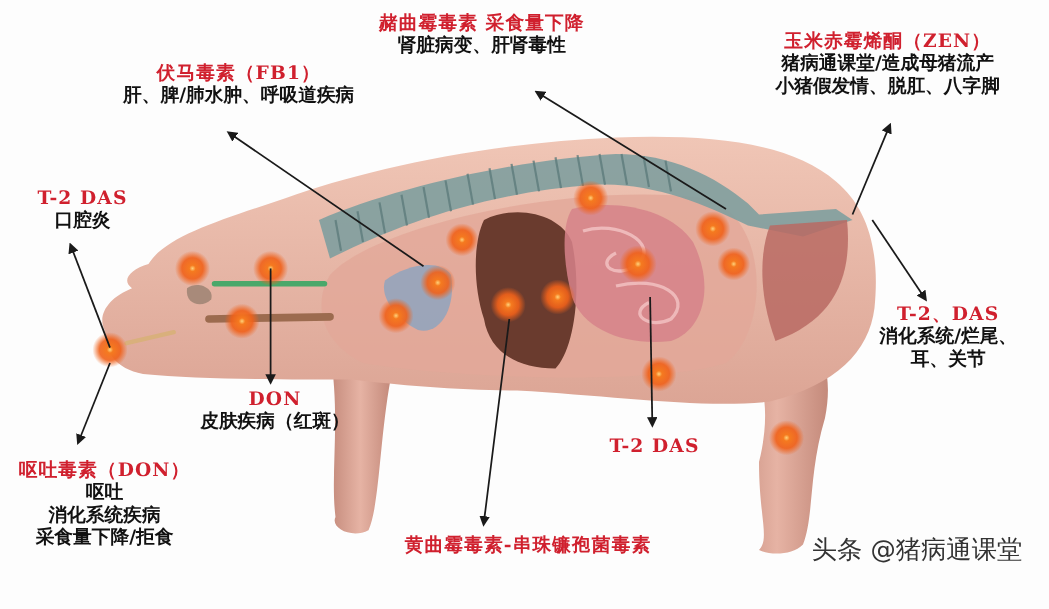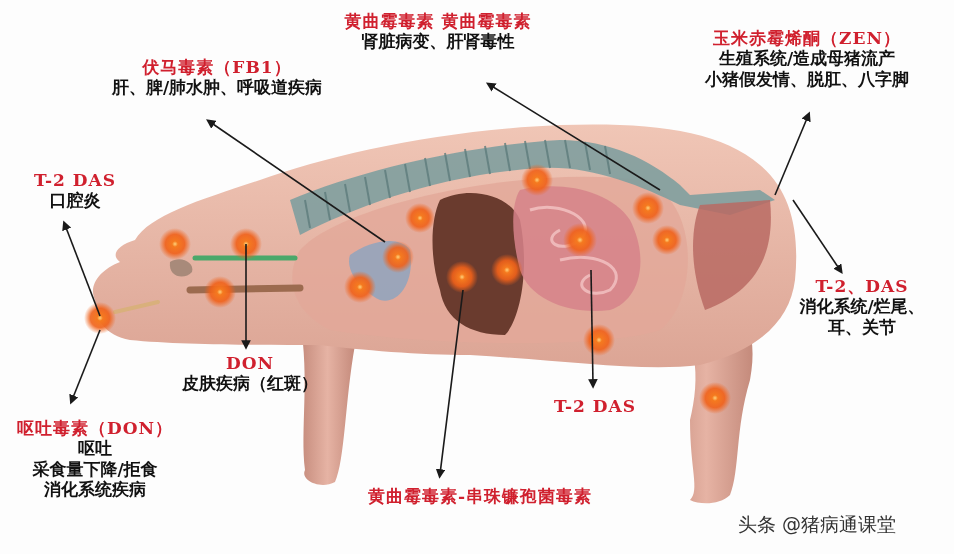--- a/index.html
+++ b/index.html
@@ -1,21 +1,21 @@
 <!DOCTYPE html>
 <html><head>
 <meta charset="utf-8">
 <style>
   html,body{margin:0;padding:0;background:#fdfdfd;}
   body{width:954px;height:554px;position:relative;overflow:hidden;font-family:"DejaVu Serif","Liberation Serif",serif;}
   #stage{position:absolute;left:0;top:0;width:954px;height:554px;}
   .label{position:absolute;text-align:center;line-height:1.2;}
   .t{color:#d0202e;font-weight:bold;font-size:17px;letter-spacing:1px;}
   .d{color:#111;font-size:17px;font-weight:bold;}
-  .watermark{position:absolute;left:738px;top:512px;font-family:"DejaVu Sans","Liberation Sans",sans-serif;font-size:19px;color:#333;}
+  .watermark{position:absolute;left:738px;top:484px;font-family:"DejaVu Sans","Liberation Sans",sans-serif;font-size:23px;color:#333;}
 </style>
 </head>
 <body>
 
 <div id="stage">
   <svg width="954" height="554" viewBox="0 0 954 554" style="position:absolute;left:0;top:0;">
     <defs>
       <radialGradient id="hot" cx="50%" cy="50%" r="50%">
         <stop offset="0%" stop-color="#ffd27a"></stop>
         <stop offset="18%" stop-color="#f57a1f"></stop>
@@ -104,32 +104,32 @@
       <line x1="65" y1="225" x2="100" y2="316" marker-start="url(#arr)"></line>
       <line x1="793" y1="200" x2="840" y2="270" marker-end="url(#arr)"></line>
       <line x1="246" y1="244" x2="246" y2="345" marker-end="url(#arr)"></line>
       <line x1="100" y1="330" x2="72" y2="400" marker-end="url(#arr)"></line>
       <line x1="591" y1="270" x2="593" y2="384" marker-end="url(#arr)"></line>
       <line x1="463" y1="290" x2="440" y2="474" marker-end="url(#arr)"></line>
     </g>
   </svg>
 
   <div class="label" style="left:318px;top:11px;width:240px;">
-    <div class="t">黄曲霉毒素 黄曲霉毒素</div>
+    <div class="t">赭曲霉毒素 采食量下降</div>
     <div class="d">肾脏病变、肝肾毒性</div>
   </div>
 
   <div class="label" style="left:72px;top:57px;width:290px;">
     <div class="t">伏马毒素（FB1）</div>
     <div class="d">肝、脾/肺水肿、呼吸道疾病</div>
   </div>
 
   <div class="label" style="left:660px;top:28px;width:294px;">
     <div class="t">玉米赤霉烯酮（ZEN）</div>
-    <div class="d">生殖系统/造成母猪流产</div>
+    <div class="d">猪病通课堂/造成母猪流产</div>
     <div class="d">小猪假发情、脱肛、八字脚</div>
   </div>
 
   <div class="label" style="left:20px;top:170px;width:110px;">
     <div class="t">T-2 DAS</div>
     <div class="d">口腔炎</div>
   </div>
 
   <div class="label" style="left:770px;top:276px;width:184px;">
     <div class="t">T-2、DAS</div>
@@ -138,22 +138,22 @@
   </div>
 
   <div class="label" style="left:155px;top:353px;width:190px;">
     <div class="t">DON</div>
     <div class="d">皮肤疾病（红斑）</div>
   </div>
 
   <div class="label" style="left:0px;top:418px;width:190px;">
     <div class="t">呕吐毒素（DON）</div>
     <div class="d">呕吐</div>
+    <div class="d">消化系统疾病</div>
     <div class="d">采食量下降/拒食</div>
-    <div class="d">消化系统疾病</div>
   </div>
 
   <div class="label" style="left:525px;top:396px;width:140px;">
     <div class="t">T-2 DAS</div>
   </div>
 
   <div class="label" style="left:330px;top:486px;width:300px;">
     <div class="t">黄曲霉毒素-串珠镰孢菌毒素</div>
   </div>
 

